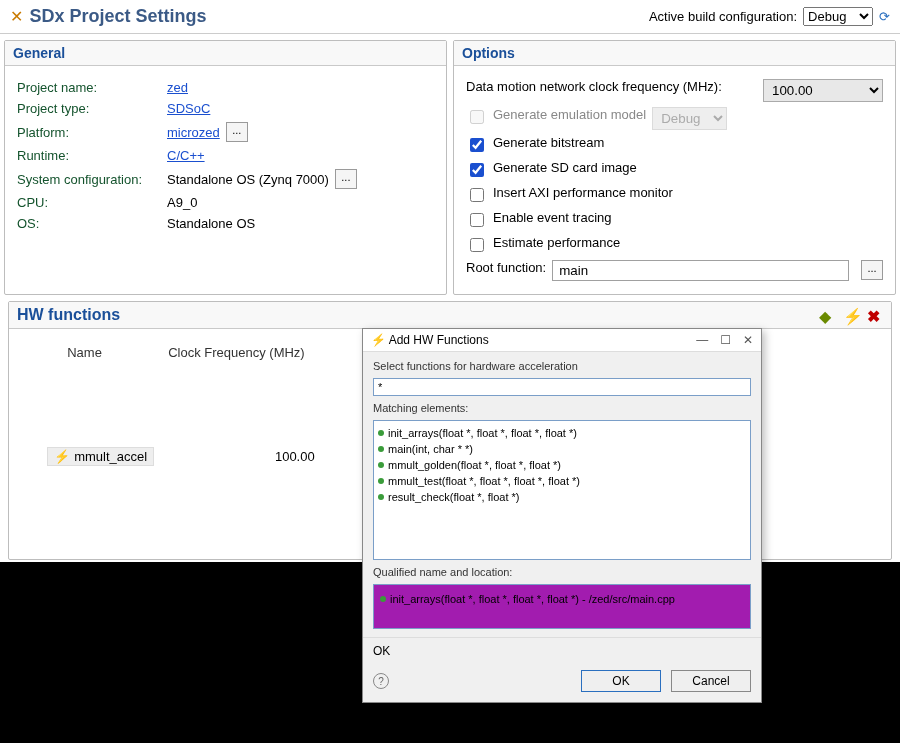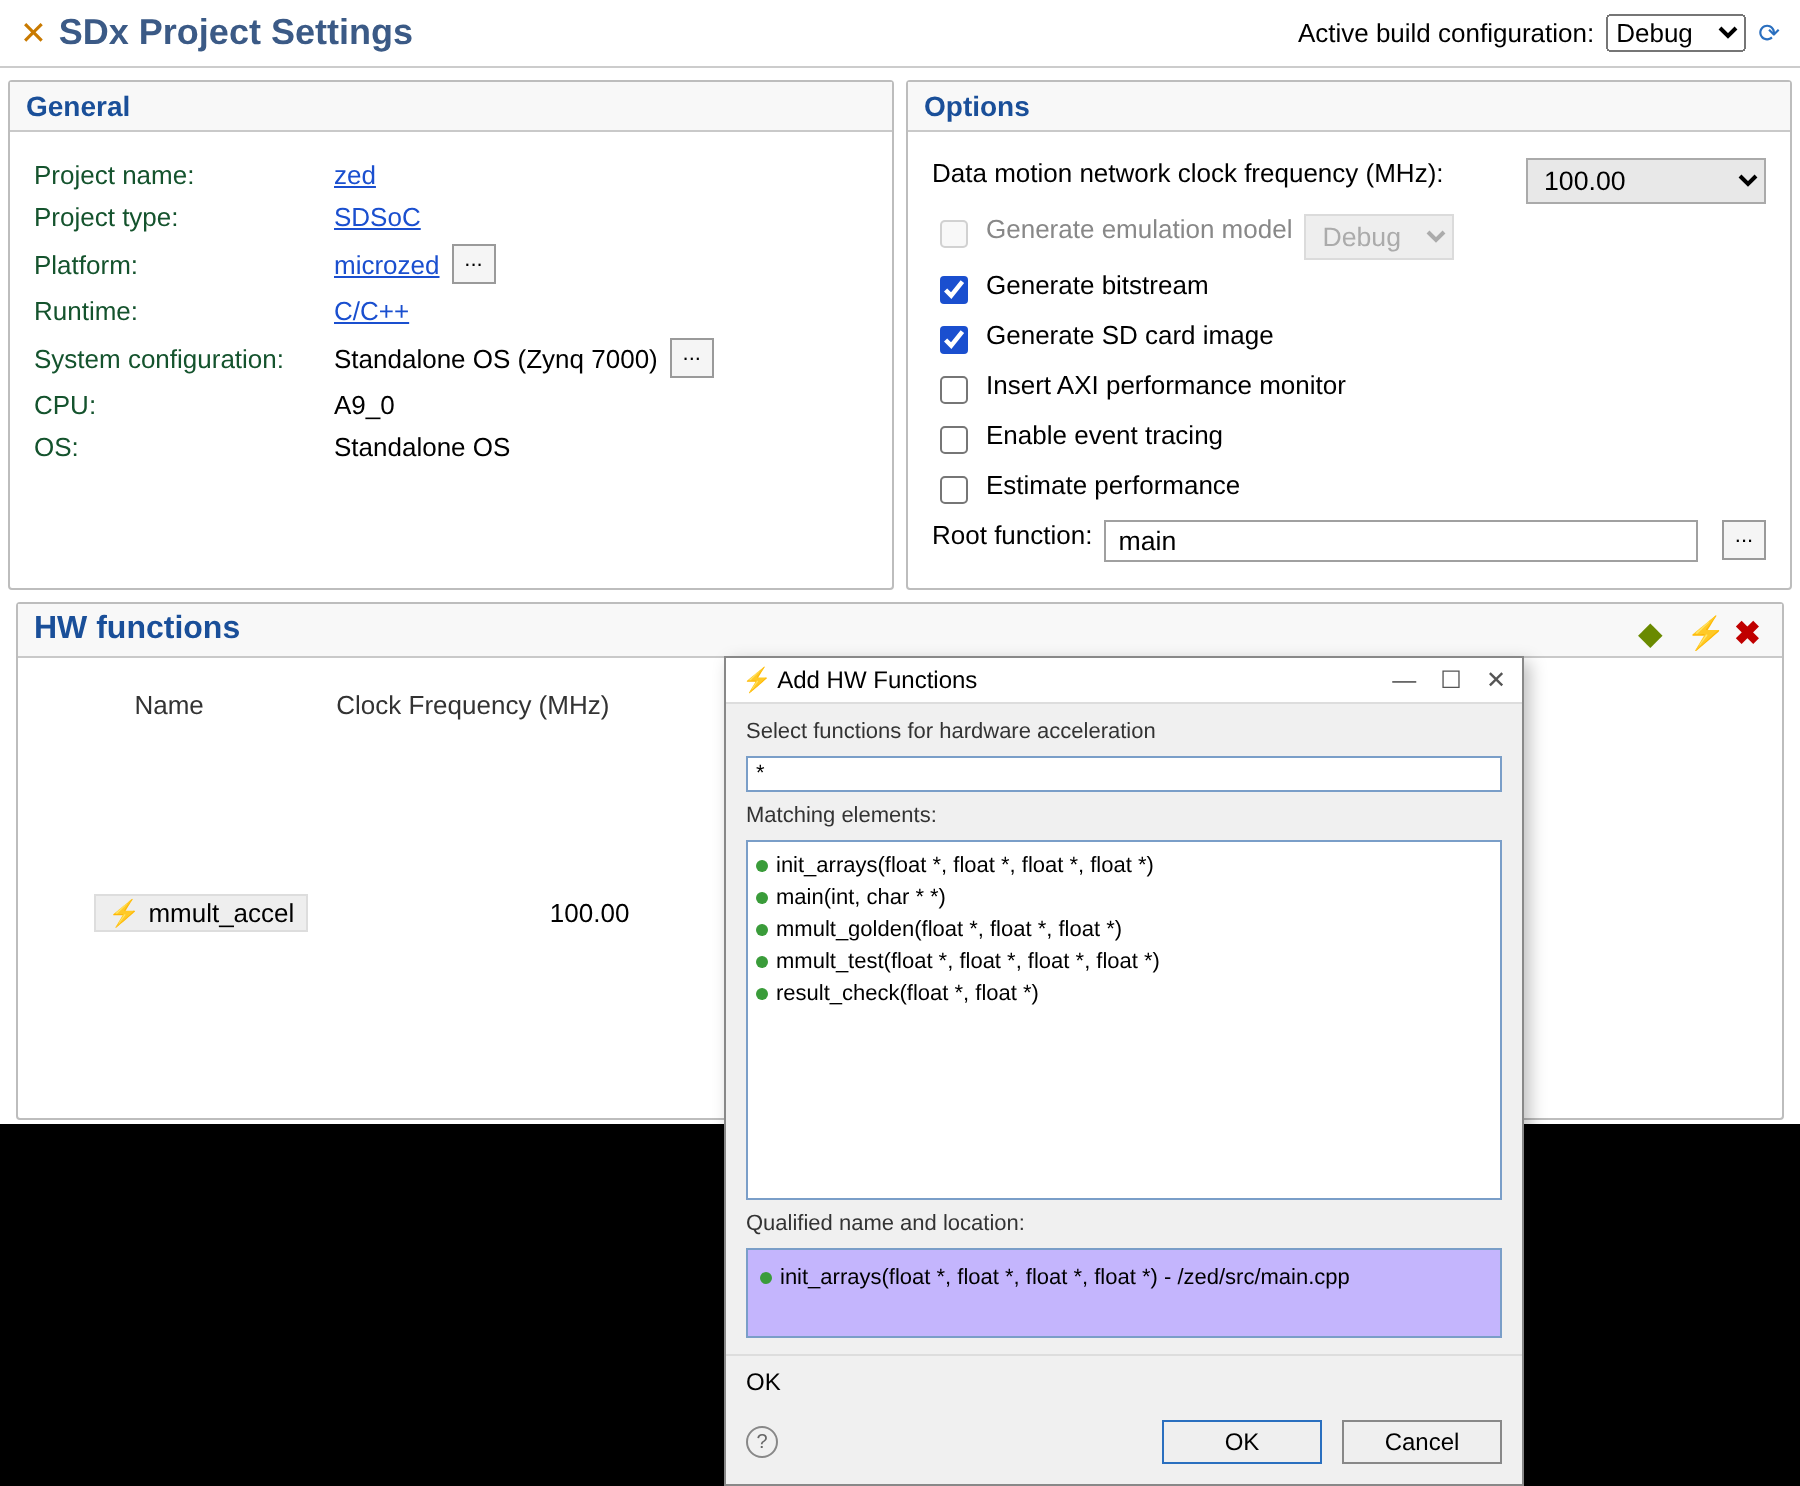--- a/index.html
+++ b/index.html
@@ -36,24 +36,24 @@
 .x-red { color:#c00000; font-weight:700; cursor:pointer; }
 .toolbar-icon { width:16px; height:16px; cursor:pointer; }
 
 
 .dialog { position:absolute; left:362px; top:328px; width:400px; background:#f0f0f0; border:1px solid #888; box-shadow:3px 3px 8px rgba(0,0,0,0.25); font-size:12px; }
 .dlg-title { display:flex; align-items:center; justify-content:space-between; padding:4px 8px; background:#fff; border-bottom:1px solid #ddd; font-size:12px; }
 .dlg-title-btns { display:flex; gap:12px; color:#555; }
 .dlg-body { padding:8px 10px; display:flex; flex-direction:column; gap:6px; }
 .dlg-label { font-size:11px; color:#333; }
 .dlg-input { width:100%; border:1px solid #7a9ec8; padding:2px 4px; font-size:11px; background:#fff; }
-.dlg-list { background:#fff; border:1px solid #7a9ec8; height:180px; padding:4px; overflow:auto; }
+.dlg-list { background:#fff; border:1px solid #7a9ec8; height:140px; padding:4px; overflow:auto; }
 .dlg-item { font-size:11px; padding:2px 0; display:flex; align-items:center; gap:4px; }
 .green-dot { width:6px; height:6px; background:#3a9c3a; border-radius:50%; display:inline-block; }
-.dlg-qual { background:#c4b5fd; border:1px solid #7a9ec8; padding:6px; height:45px; font-size:11px; }
+.dlg-qual { background:#a21caf; border:1px solid #7a9ec8; padding:6px; height:45px; font-size:11px; }
 .dlg-status { padding:6px 10px; border-top:1px solid #ddd; display:flex; justify-content:space-between; flex-direction:column; gap:8px; }
 .dlg-btns { display:flex; justify-content:flex-end; align-items:center; gap:10px; padding:6px 10px 10px 10px; }
 .dlg-btn { width:80px; padding:3px 0; border:1px solid #888; background:#efefef; font-size:12px; cursor:pointer; }
 .dlg-btn.primary { border:1px solid #2a6fbf; }
 .help-icon { width:16px; height:16px; border:1px solid #888; border-radius:50%; color:#666; display:inline-flex; align-items:center; justify-content:center; font-size:10px; }
 .wrench { color:#c97a00; }
 </style>
 </head>
 <body>
 

